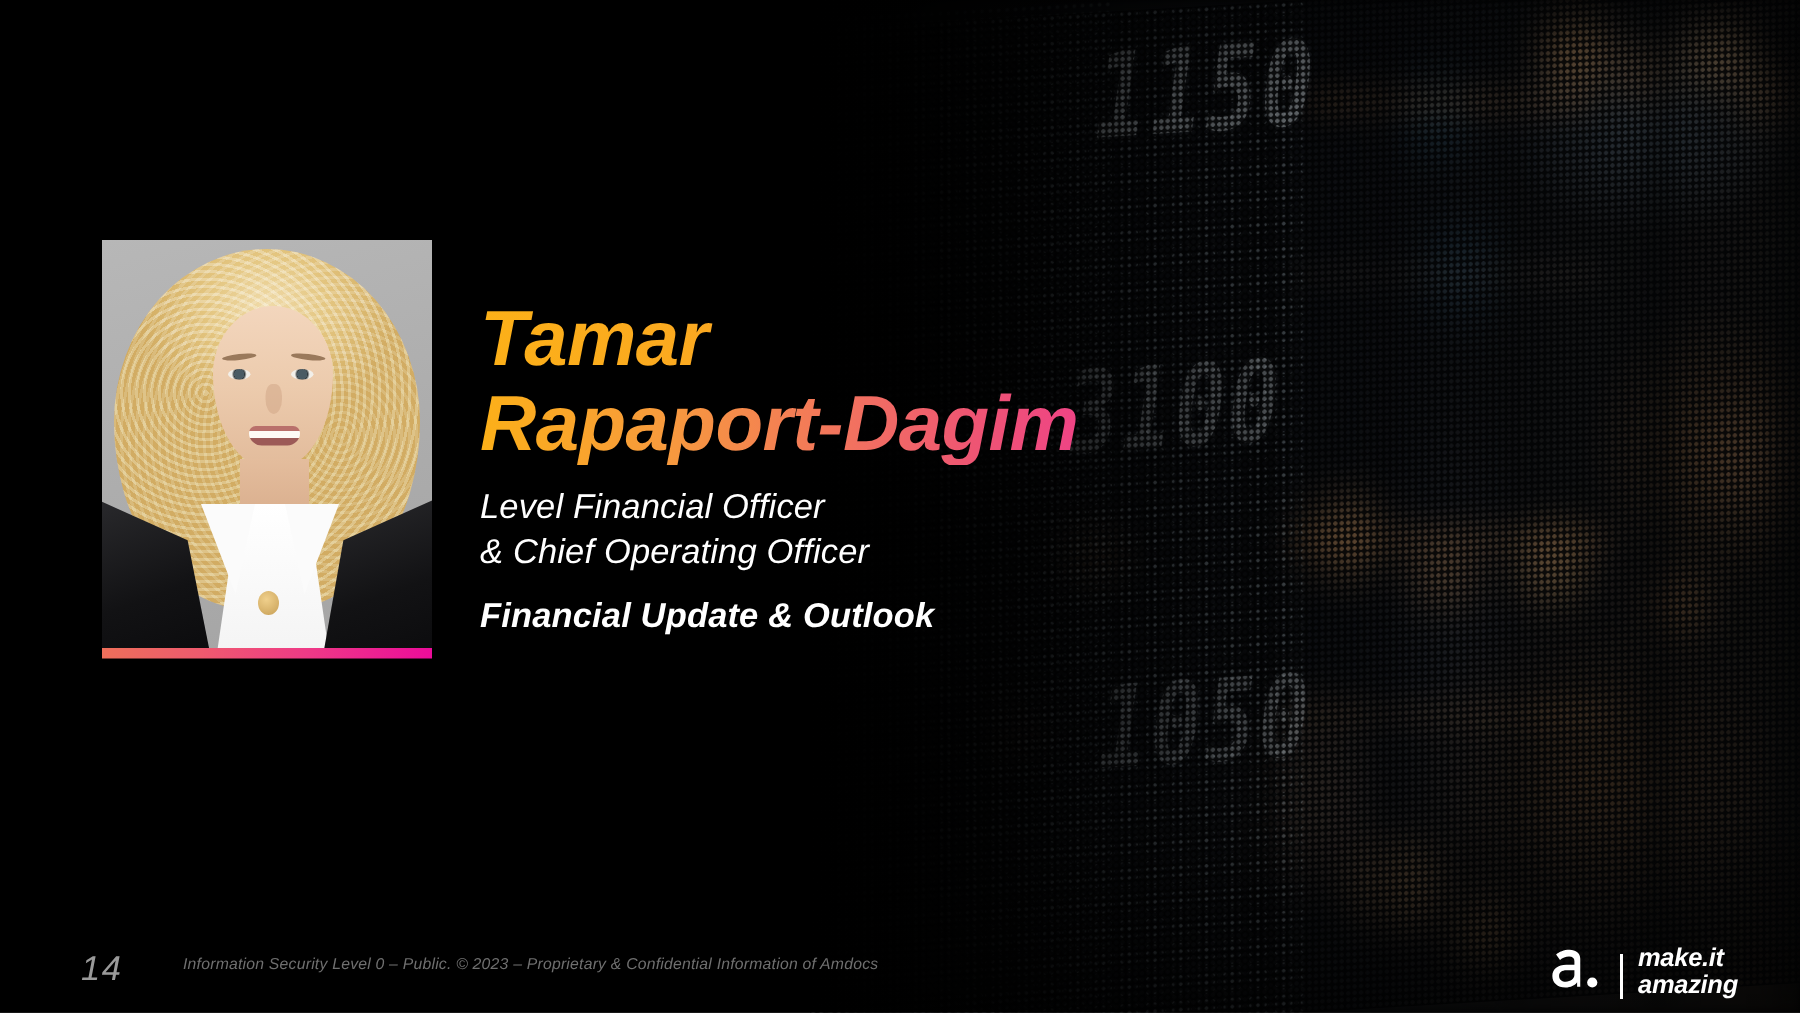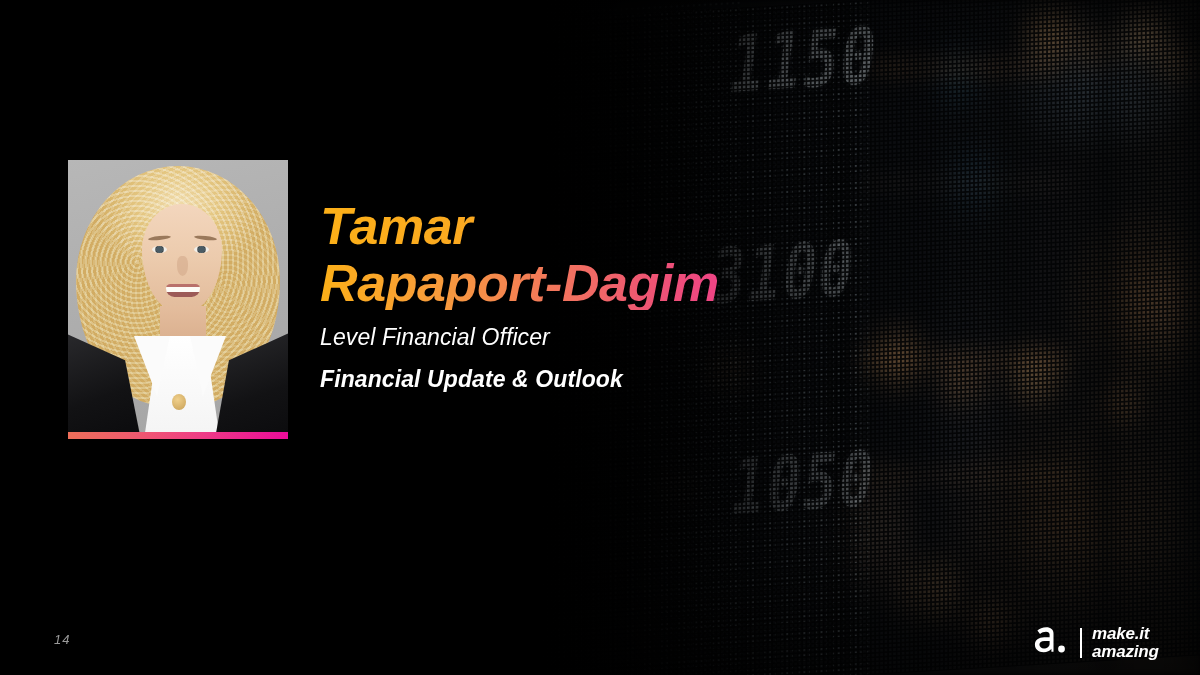--- a/index.html
+++ b/index.html
@@ -236,30 +236,30 @@
     margin-top:14px;
     font-size:23px;
     font-weight:700;
     color:#ffffff;
     letter-spacing:0.1px;
   }
 
   
   .slide-number {
     position:absolute; left:54px; top:632px;
-    font-size:13px; font-weight:300; color:#9a9a9a; letter-spacing:1px;
+    font-size:23px; font-weight:300; color:#9a9a9a; letter-spacing:1px;
   }
   .footer-note {
     position:absolute; left:122px; top:637px;
     font-size:10.5px; font-weight:400; color:#6f6f6f; letter-spacing:0.15px;
     white-space:nowrap;
   }
 
   
-  .logo { position:absolute; left:1034px; top:620px; width:152px; height:46px; display:flex; align-items:center; }
+  .logo { position:absolute; left:1034px; top:620px; width:152px; height:46px; display:flex; align-items:flex-end; }
   .logo-a { position:relative; width:42px; height:34px; flex:0 0 auto; }
   .logo-a svg { display:block; }
   .logo-div { width:2px; height:30px; background:#ffffff; margin:0 10px 0 4px; flex:0 0 auto; }
   .logo-text { color:#ffffff; font-size:17px; font-weight:700; line-height:1.05; letter-spacing:-0.2px; }
 </style>
 </head>
 <body>
 
 <div class="slide">
 
@@ -329,25 +329,27 @@
       <div class="necklace"></div>
     </div>
     <div class="portrait-gradient-bar"></div>
   </div>
 
   <div class="text-block">
     <div class="name-line name-first">Tamar</div>
     <div class="name-line name-last">Rapaport-Dagim</div>
     <div class="role">
       <div>Level Financial Officer</div>
+      <div>&amp; Chief Operating Officer</div>
     </div>
     <div class="topic">Financial Update &amp; Outlook</div>
   </div>
 
   <div class="slide-number">14</div>
+  <div class="footer-note">Information Security Level 0 – Public. © 2023 – Proprietary &amp; Confidential Information of Amdocs</div>
 
   <div class="logo">
     <div class="logo-a">
       <svg width="42" height="34" viewBox="0 0 42 34" xmlns="http://www.w3.org/2000/svg">
         <path d="M19.5 7.2 C19.5 3.6 16.6 1.2 12.4 1.2 C8.6 1.2 5.3 2.6 3.4 4.4 L6.0 8.0 C7.6 6.6 9.8 5.7 12.0 5.7 C14.3 5.7 15.6 6.8 15.6 8.6 L15.6 11.2 L10.2 11.2 C4.7 11.2 0.9 14.0 0.9 18.6 C0.9 23.2 4.4 26.3 9.6 26.3 C13.1 26.3 15.9 24.9 17.4 22.8 L17.4 25.8 L19.5 25.8 Z M15.6 17.9 C15.6 20.5 13.0 22.5 9.9 22.5 C7.4 22.5 5.4 21.0 5.4 18.6 C5.4 16.3 7.3 14.9 10.3 14.9 L15.6 14.9 Z" fill="#ffffff"></path>
         <circle cx="27.5" cy="23.0" r="3.4" fill="#ffffff"></circle>
       </svg>
     </div>
     <div class="logo-div"></div>
     <div class="logo-text">

